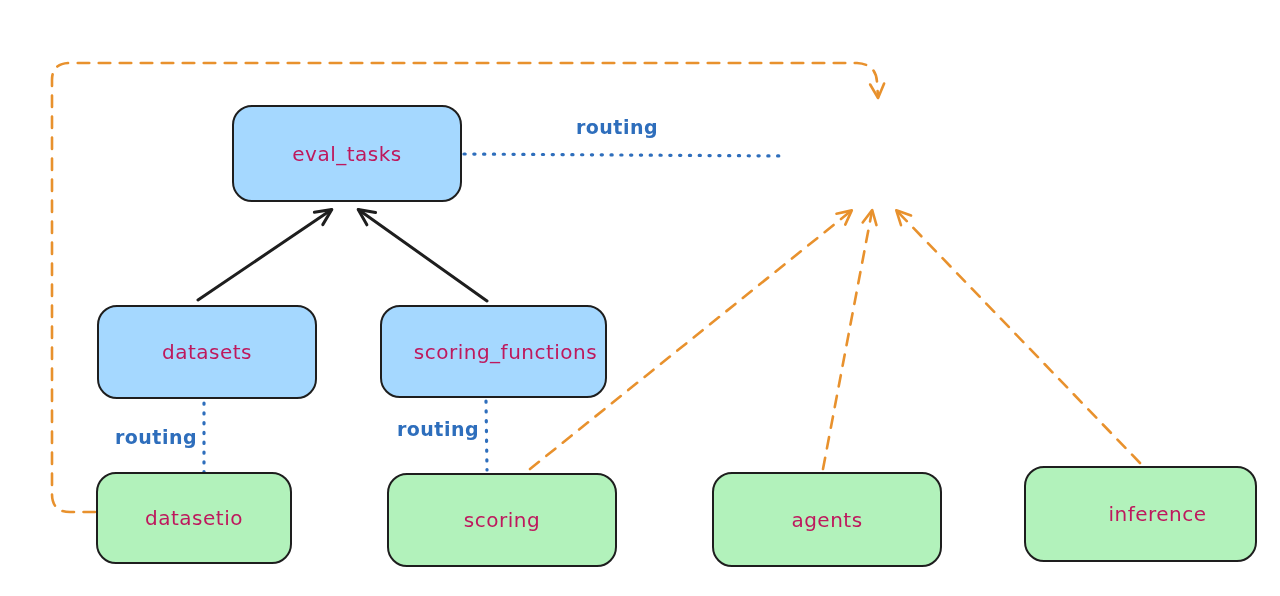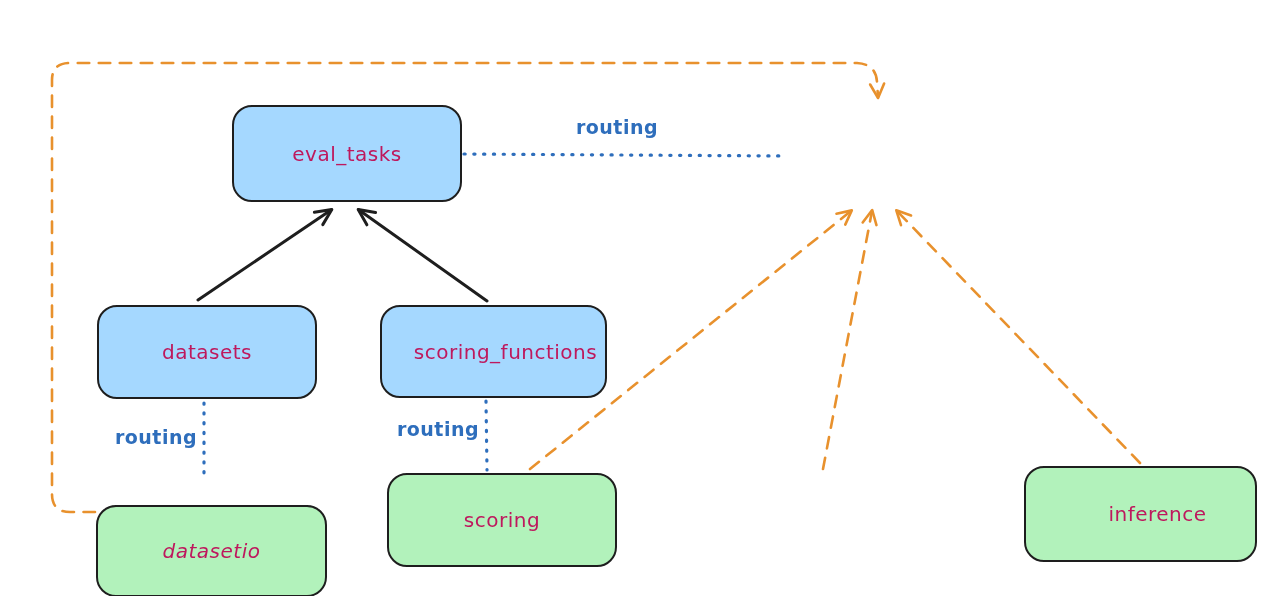--- a/index.html
+++ b/index.html
@@ -33,21 +33,21 @@
     letter-spacing: 0.5px;
     color: #be185d;
   }
   .node-blue  { background: #a5d8ff; }
   .node-green { background: #b2f2bb; }
 
   #node-eval-tasks        { left: 232px;  top: 105px; width: 230px; height: 97px; }
   #node-eval              { left: 787px;  top: 105px; width: 229px; height: 95px; }
   #node-datasets          { left: 97px;   top: 305px; width: 220px; height: 94px; }
   #node-scoring-functions { left: 380px;  top: 305px; width: 227px; height: 93px; padding-left: 24px; }
-  #node-datasetio         { left: 96px;   top: 505px; width: 231px; height: 92px; font-style: italic; }
+  #node-datasetio         { left: 96px;   top: 472px; width: 196px; height: 92px; }
   #node-scoring           { left: 387px;  top: 473px; width: 230px; height: 94px; }
   #node-agents            { left: 712px;  top: 472px; width: 230px; height: 95px; }
   #node-inference         { left: 1024px; top: 466px; width: 233px; height: 96px; padding-left: 34px; }
 
   .edge-label {
     position: absolute;
     transform: translateX(-50%);
     color: #2e6ebc;
     font-size: 19px;
     font-weight: bold;
@@ -94,20 +94,23 @@
   </div>
   <div class="node node-blue" id="node-scoring-functions">
     <span>scoring_functions</span>
   </div>
   <div class="node node-green" id="node-datasetio">
     <span>datasetio</span>
   </div>
   <div class="node node-green" id="node-scoring">
     <span>scoring</span>
   </div>
+  <div class="node node-green" id="node-agents">
+    <span>agents</span>
+  </div>
   <div class="node node-green" id="node-inference">
     <span>inference</span>
   </div>
 
   <div class="edge-label" id="label-routing-top">routing</div>
   <div class="edge-label" id="label-routing-left">routing</div>
   <div class="edge-label" id="label-routing-mid">routing</div>
 
 </div>
 

